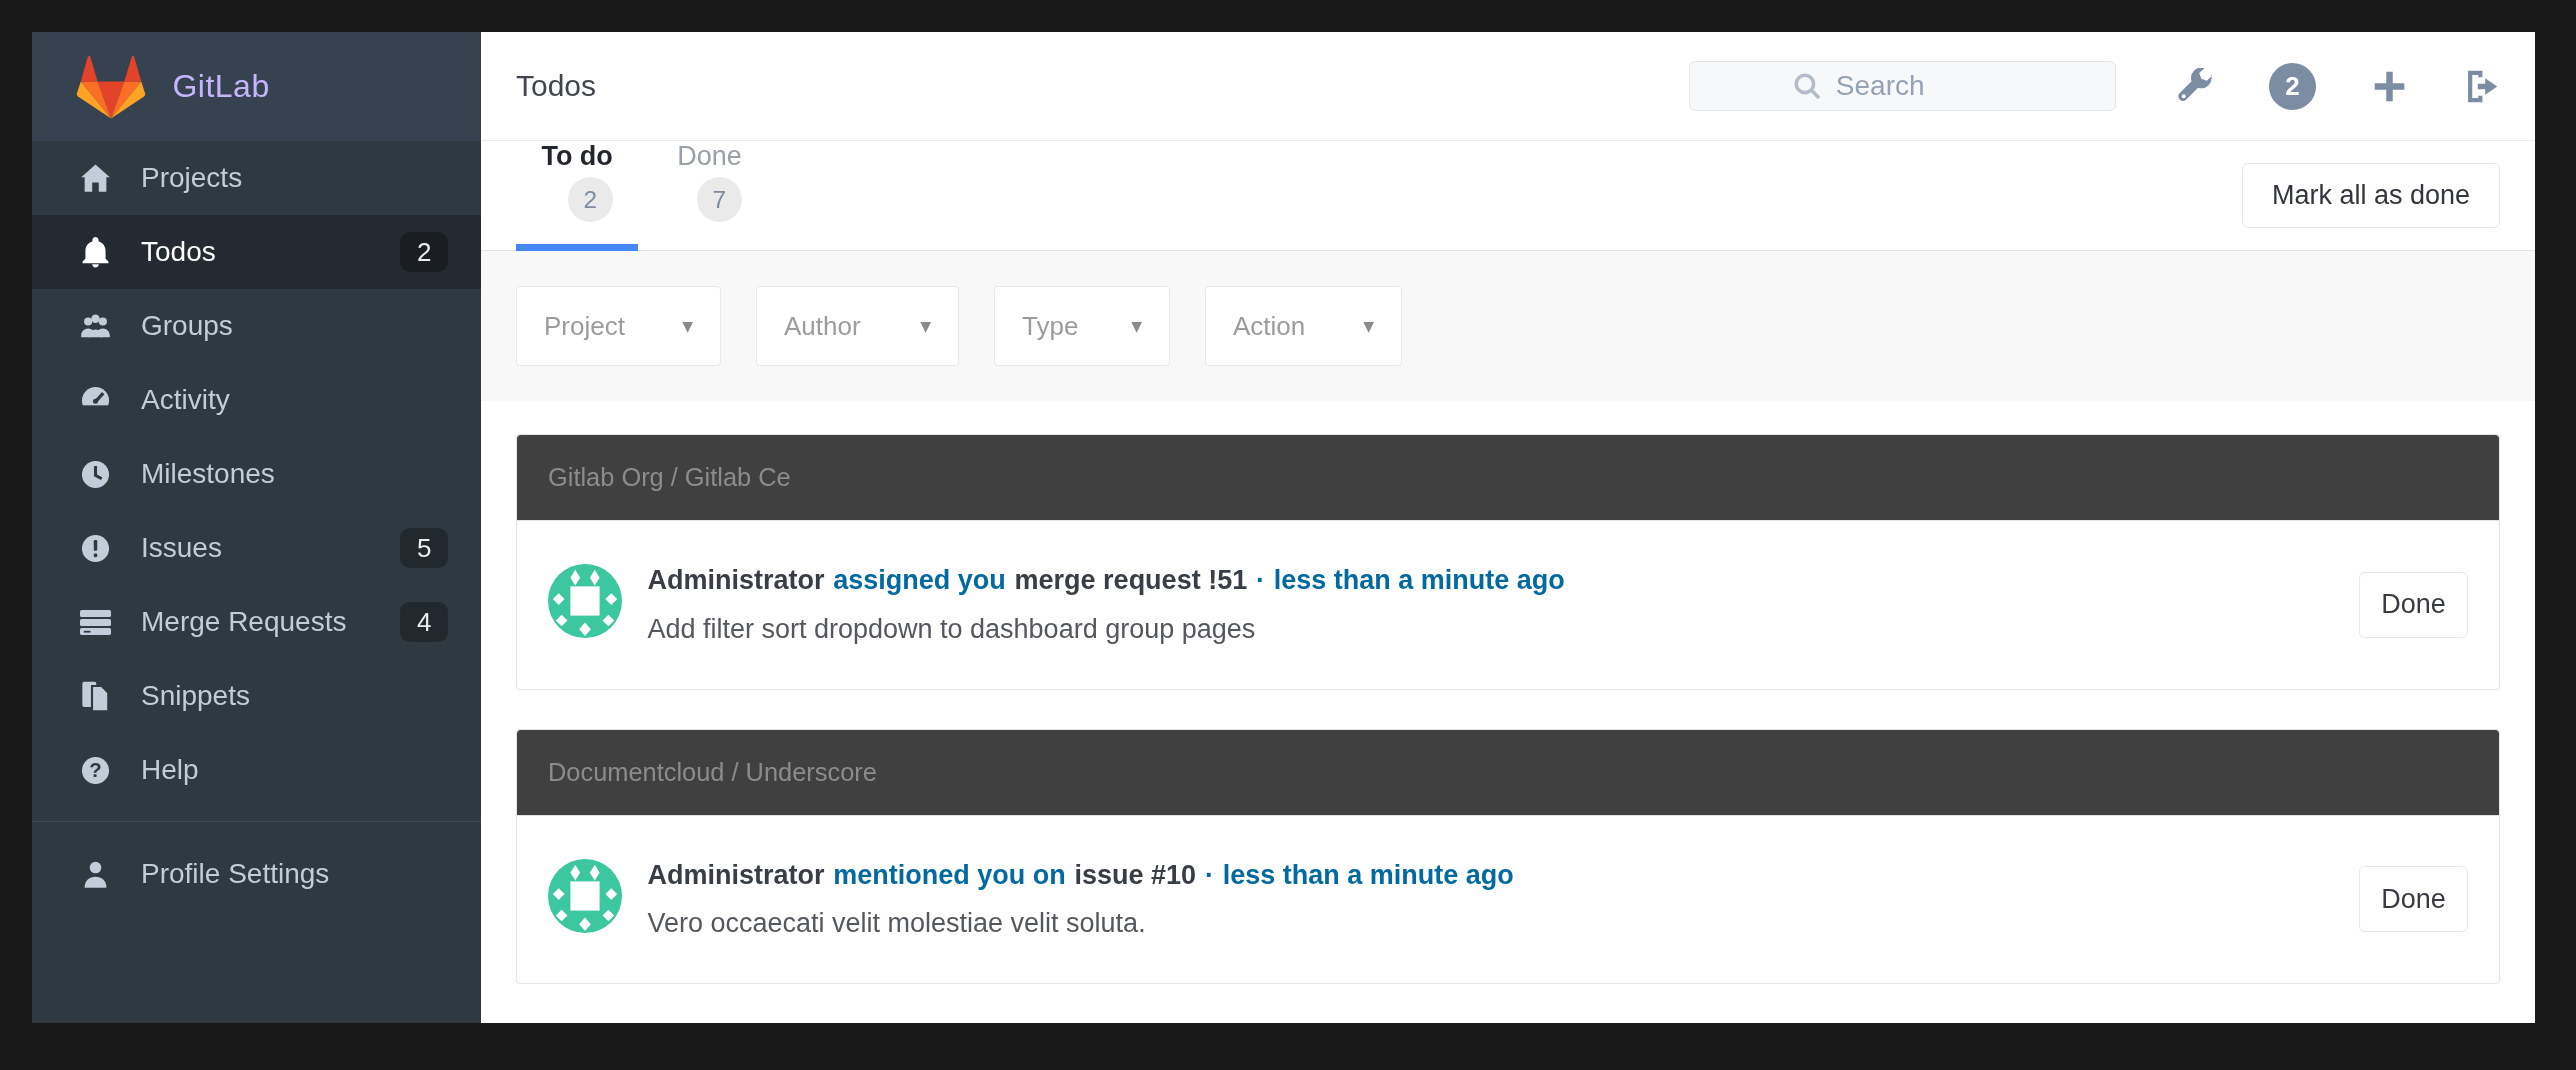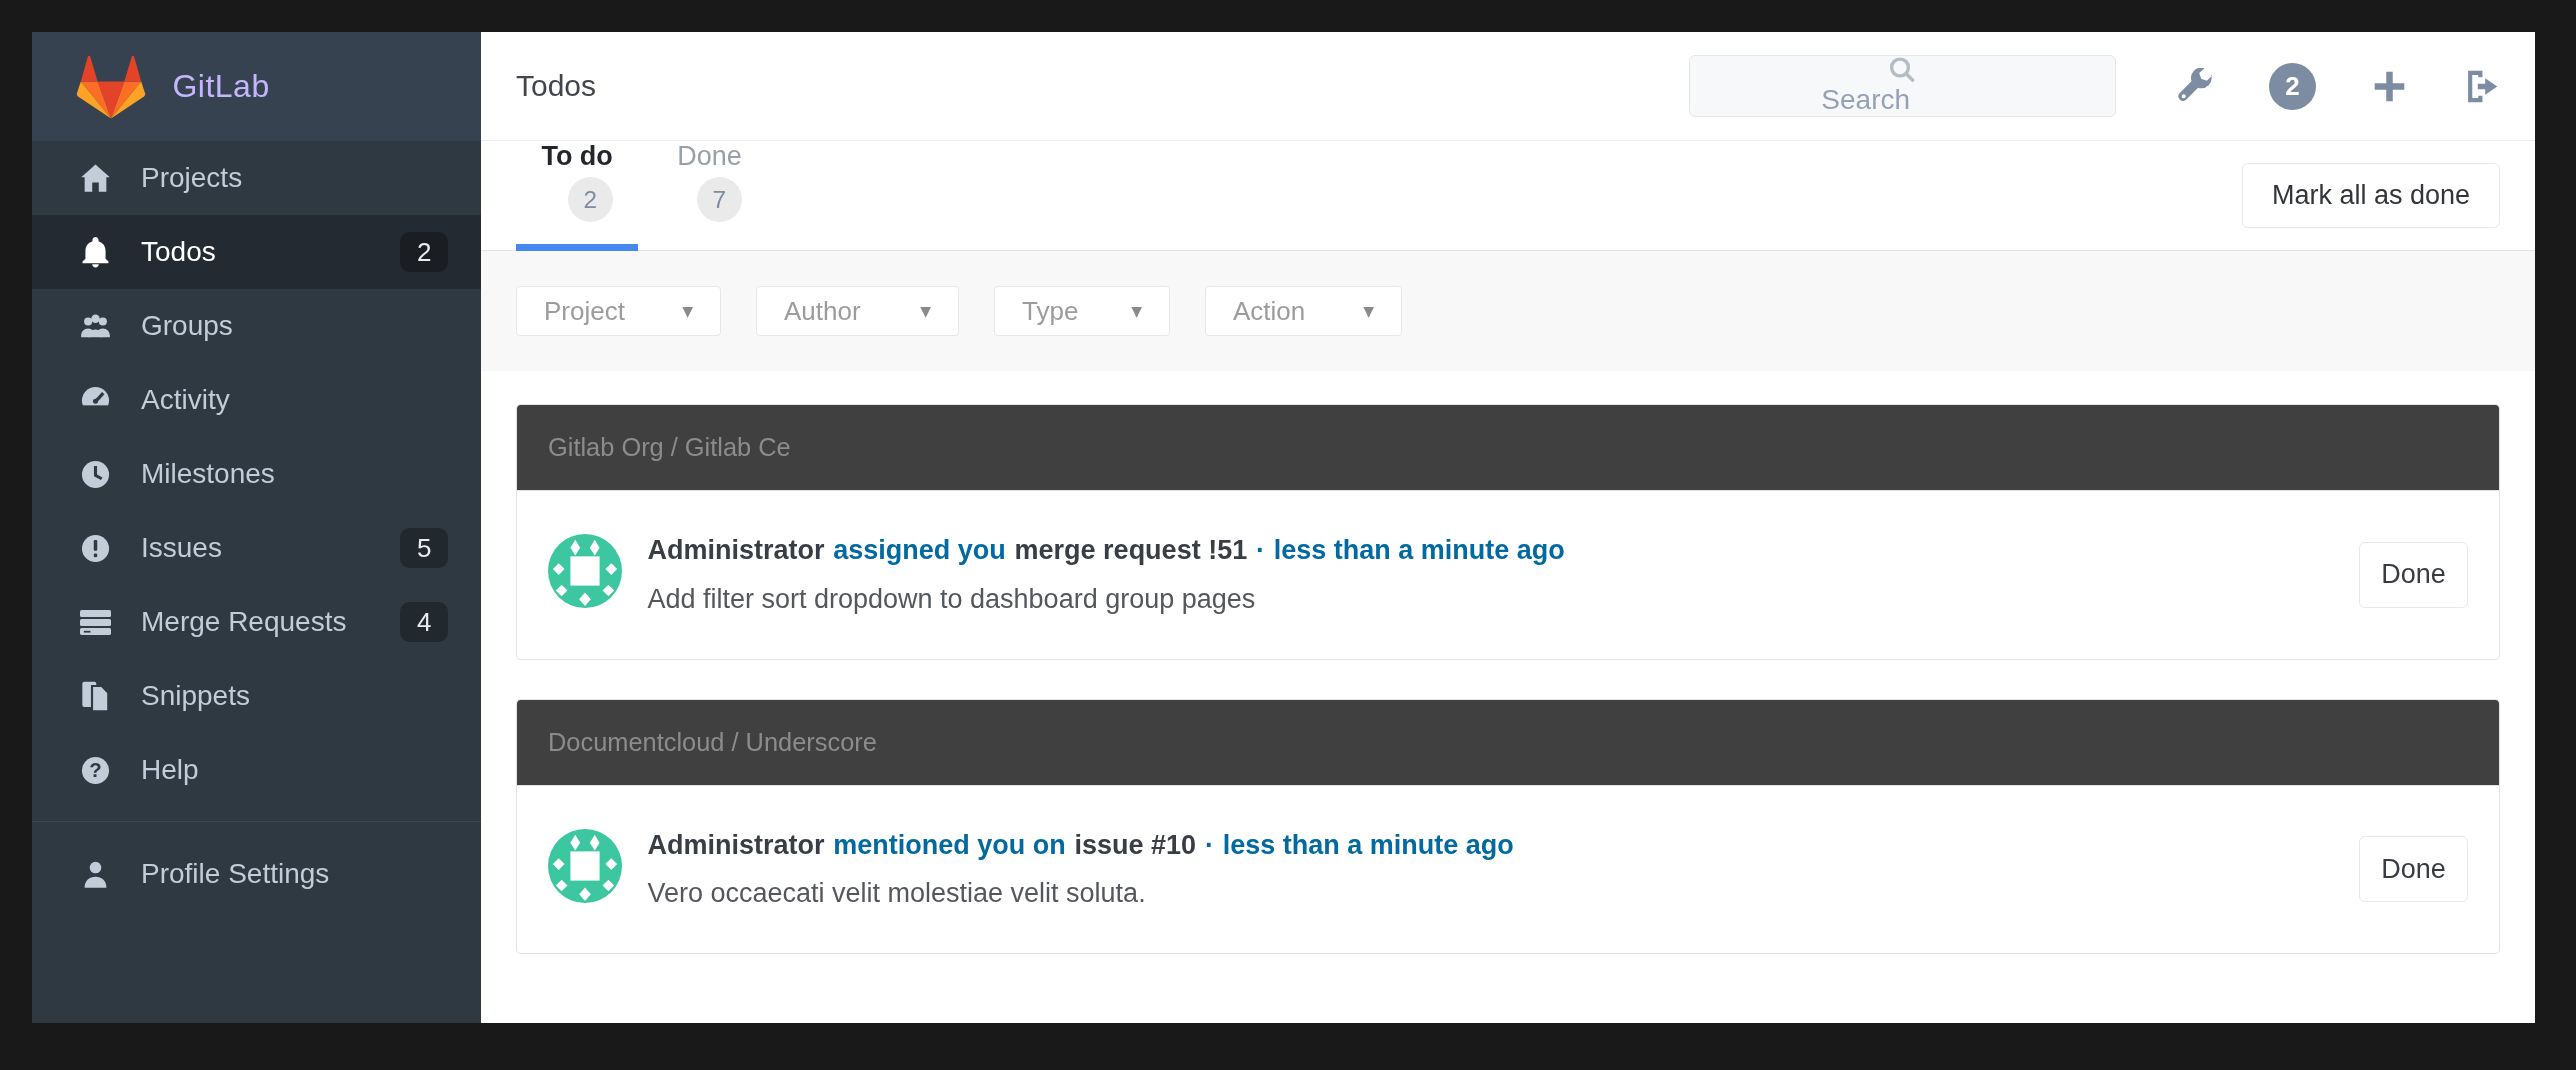--- a/index.html
+++ b/index.html
@@ -28,23 +28,23 @@
                color:#e9edf2; font-size:26px; padding:4.9px 16.6px; border-radius:9.8px; }
   .nav-badge:empty { display:none; }
   .nav-divider { border-top:1px solid #3d4854; margin:13.7px 0 15.6px 0; }
 
   
   .main { flex:1; display:flex; flex-direction:column; min-width:0; }
 
   .main-header { height:109px; flex-shrink:0; display:flex; align-items:center;
                  padding:0 35px; border-bottom:1px solid #ececec; }
   .page-title { font-size:30px; color:#41454d; }
-  .search-box { margin-left:auto; width:427px; height:62px; background:#f7f8fa;
+  .search-box { margin-left:auto; width:427px; height:50px; background:#f7f8fa;
                 border:1px solid #e4e7ea; border-radius:5.9px; display:flex;
-                align-items:center; position:relative;flex-direction:column; }
+                align-items:center; justify-content:center; position:relative; }
   .search-box svg { width:29px; height:29px; stroke:#b3bcc7; fill:none; stroke-width:2.2; }
   .search-box input { border:none; outline:none; background:transparent; width:176px;
                       margin-left:13.7px; font-size:28px; color:#5d6b80;
                       font-family:"Liberation Sans", sans-serif; }
   .search-box input::placeholder { color:#95a2b5; opacity:1; }
   .hdr-icons { display:flex; align-items:center; margin-left:61px; gap:55px; color:#7c8ca2; }
   .hdr-icons svg { width:37px; height:37px; fill:currentColor; }
   .hdr-btn { cursor:pointer; display:flex; align-items:center; }
   .count-bubble { width:47px; height:47px; border-radius:50%; background:#7c8ca2; color:#ffffff;
                   font-size:26px; font-weight:bold; display:flex; align-items:center;
@@ -61,21 +61,21 @@
   .tab-badge { min-width:45px; height:45px; border-radius:22.5px; background:#eaeaea;
                color:#7d8ca2; font-size:24.4px; font-weight:normal; display:flex;
                align-items:center; justify-content:center; padding:0 5.9px; }
   .mark-all-btn { margin-left:auto; align-self:center; height:65px; padding:8px 29px;
                   background:#ffffff; border:1px solid #e5e8ec; border-radius:5.9px;
                   font-size:27px; color:#32353b; cursor:pointer;
                   font-family:"Liberation Sans", sans-serif; }
 
   
   .filters { background:#f8f8f8; padding:35px; display:flex; gap:35px; flex-shrink:0; }
-  .dropdown { height:50px; background:#ffffff; border:1px solid #e7e7e7; border-radius:3.9px;
+  .dropdown { height:80px; background:#ffffff; border:1px solid #e7e7e7; border-radius:3.9px;
               display:flex; align-items:center; justify-content:space-between;
               padding:0 27px; font-size:26px; color:#9c9c9c; cursor:pointer; }
   .dropdown .caret { color:#8a8a8a; font-size:21.5px; margin-left:39px; }
   .dropdown:nth-child(1){ width:205px; } .dropdown:nth-child(2){ width:203px; }
   .dropdown:nth-child(3){ width:176px; } .dropdown:nth-child(4){ width:197px; }
 
   
   .content { padding:33px 35px 0 35px; flex:1; overflow:hidden; }
   .panel { border:1px solid #e3e3e3; border-radius:3.9px; margin-bottom:39px; background:#fff; }
   .panel-header { background:#404040; height:86px; display:flex; align-items:center;

